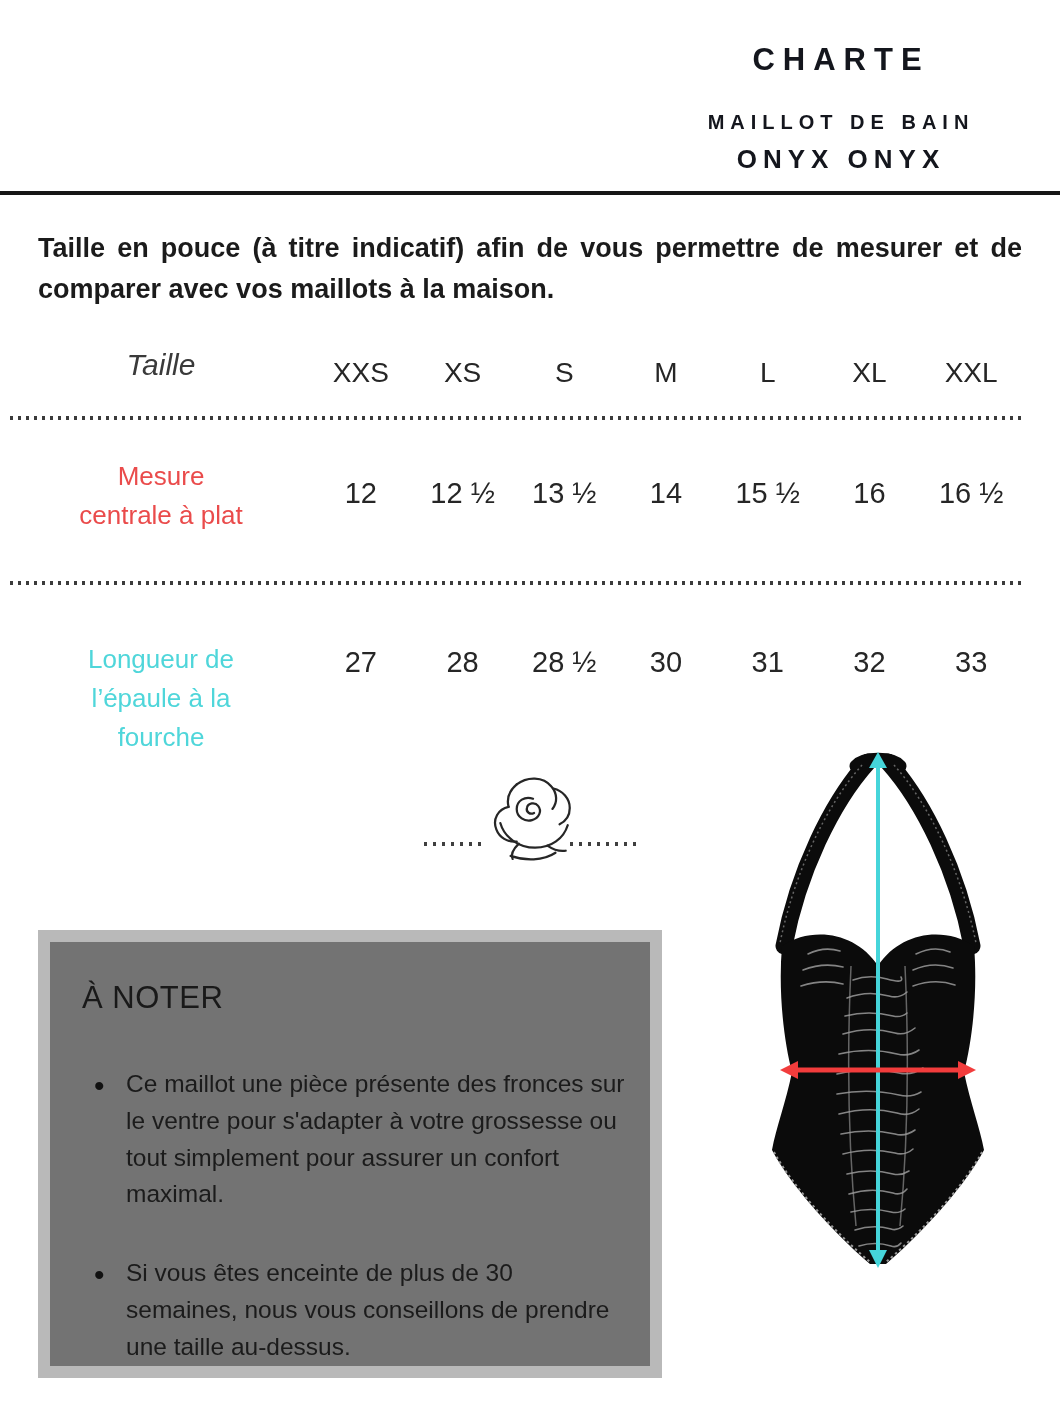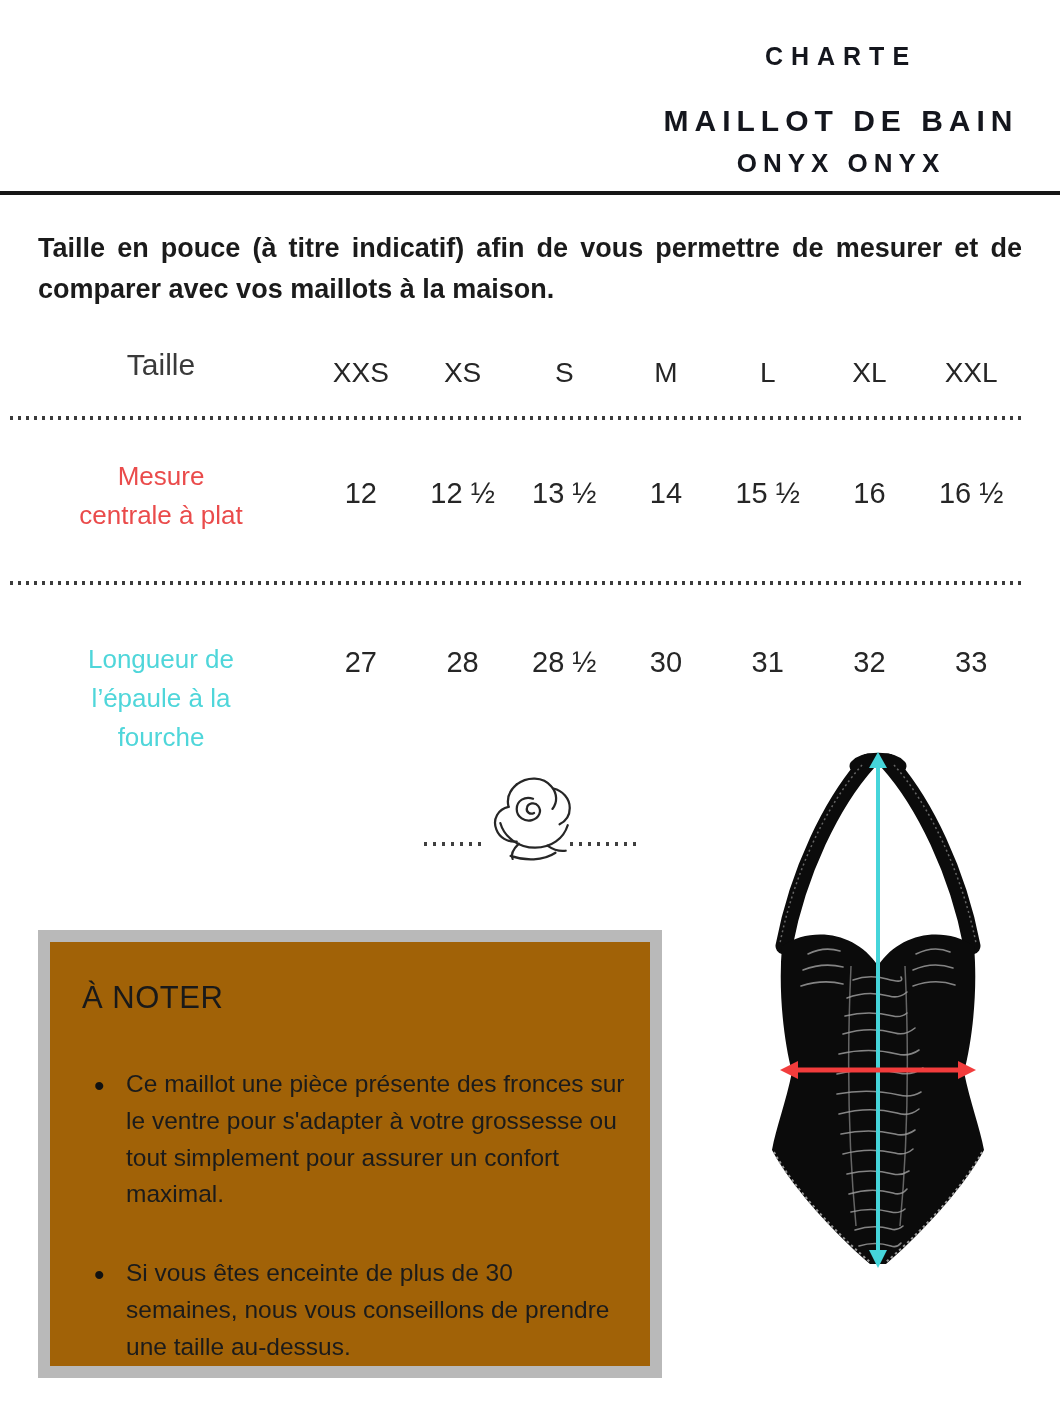--- a/index.html
+++ b/index.html
@@ -5,36 +5,36 @@
   html,body{margin:0;padding:0;background:#ffffff;}
   .page{position:relative;width:1060px;height:1416px;background:#ffffff;overflow:hidden;
         font-family:"Liberation Sans",sans-serif;color:#1c1c1c;}
 
   
   .logo{position:absolute;left:28px;top:52px;width:600px;height:134px;
         font-family:"DejaVu Serif",serif;font-style:italic;font-weight:400;
         font-size:71px;color:#1d2330;display:flex;align-items:center;white-space:nowrap;}
   .title-block{position:absolute;left:652px;top:42px;width:378px;text-align:center;
                color:#14161d;font-weight:800;}
-  .title-l1{font-size:25px;letter-spacing:8px;margin-bottom:10px;}
-  .title-l2{font-size:30px;letter-spacing:6px;margin-bottom:10px;margin-top:33px;}
+  .title-l1{font-size:31px;letter-spacing:8px;margin-bottom:10px;}
+  .title-l2{font-size:20px;letter-spacing:6px;margin-bottom:10px;margin-top:33px;}
   .title-l3{font-size:26px;letter-spacing:6px;}
   .header-rule{position:absolute;left:0;top:191px;width:1060px;height:4px;background:#161616;}
 
   
   .intro{position:absolute;left:38px;top:228px;width:984px;
          font-size:27px;font-weight:700;line-height:1.52;color:#1b1b1b;
          text-align:justify;}
 
   
   .trow{position:absolute;left:12px;width:1010px;display:grid;
         grid-template-columns:298px repeat(7,1fr);}
   .tcell{text-align:center;font-weight:300;font-stretch:condensed;color:#262626;}
   .trow-head{top:348px;}
-  .thead-label{font-size:30px;font-weight:300;color:#3a3a3a;text-align:center;}
+  .thead-label{font-size:30px;font-weight:300;color:#3a3a3a;text-align:center;font-style:italic;}
   .thead-size{font-size:28px;padding-top:9px;}
   .dotline{position:absolute;left:10px;width:1012px;height:4px;
            background-image:repeating-linear-gradient(to right,#3b3b3b 0 3px,transparent 3px 8px);}
   .dot1{top:416px;} .dot2{top:581px;}
   .trow-r2{top:457px;} .trow-r3{top:608px;}
   .rlabel{text-align:center;line-height:1.5;font-weight:400;}
   .rlabel span{display:block;font-size:26px;}
   .label-red{color:#ea4b4b;}
   .label-cyan{color:#4fd6da;margin-top:32px;}
   .val{font-size:29px;}
@@ -43,21 +43,21 @@
 
   
   .rose-wrap{position:absolute;left:424px;top:764px;width:216px;height:98px;}
   .dots-seg{position:absolute;top:78px;height:4px;
             background-image:repeating-linear-gradient(to right,#3f3f3f 0 3px,transparent 3px 9px);}
   .dots-l{left:0;width:62px;} .dots-r{left:146px;width:70px;}
   .rose-svg{position:absolute;left:56px;top:0;width:102px;height:98px;}
 
   
   .note-box{position:absolute;left:38px;top:930px;width:624px;height:448px;
-            box-sizing:border-box;border:12px solid #b9b9b9;background:#a16207;
+            box-sizing:border-box;border:12px solid #b9b9b9;background:#737373;
             padding:26px 24px 0 30px;}
   .note-title{font-size:31px;font-weight:400;color:#191919;letter-spacing:0.5px;
               margin:12px 0 0 2px;}
   .note-list{margin-top:50px;display:flex;flex-direction:column;gap:42px;}
   .note-item{position:relative;padding-left:46px;font-size:24.5px;line-height:1.5;
              color:#1b1b1b;max-width:560px;}
   .note-item::before{content:"\2022";position:absolute;left:14px;top:-3px;font-size:30px;color:#111;}
 
   
   .suit-svg{position:absolute;left:750px;top:750px;width:256px;height:524px;}

